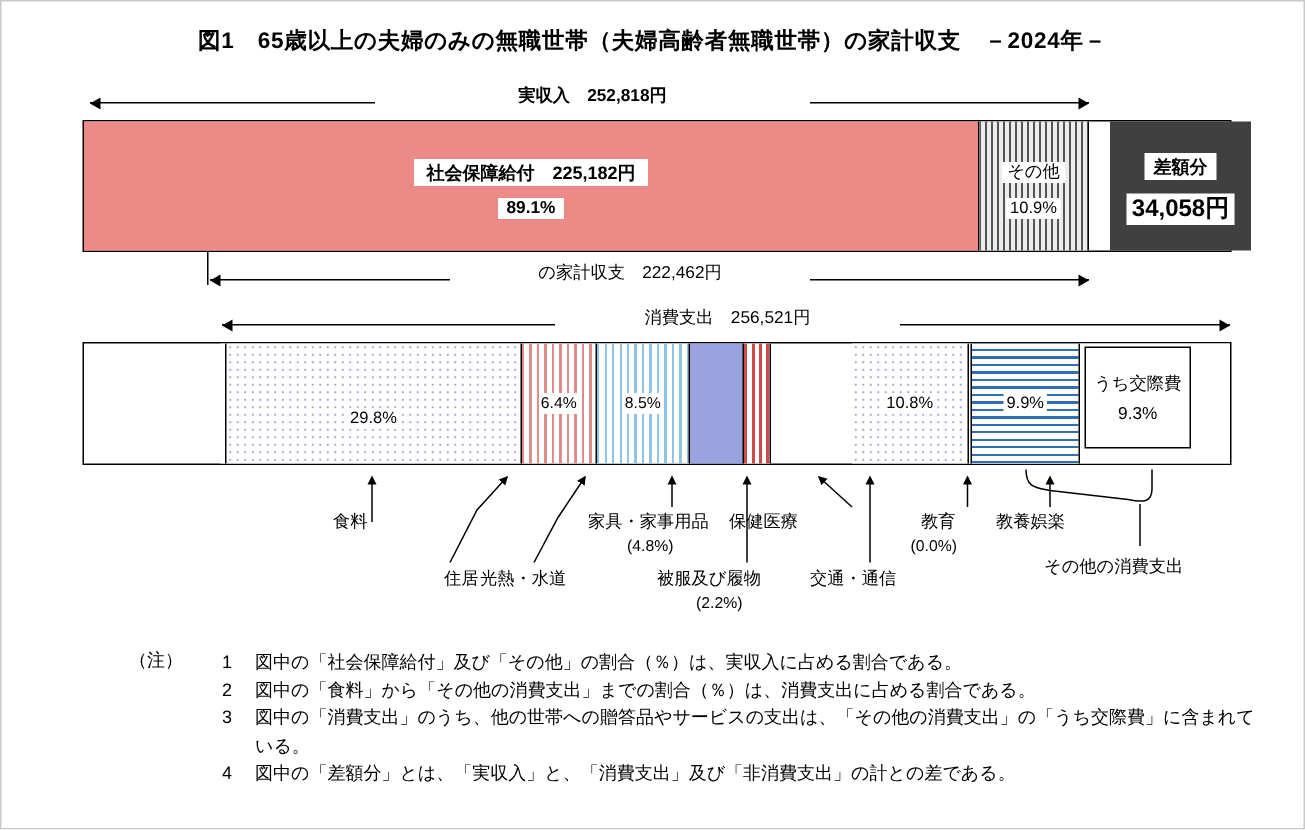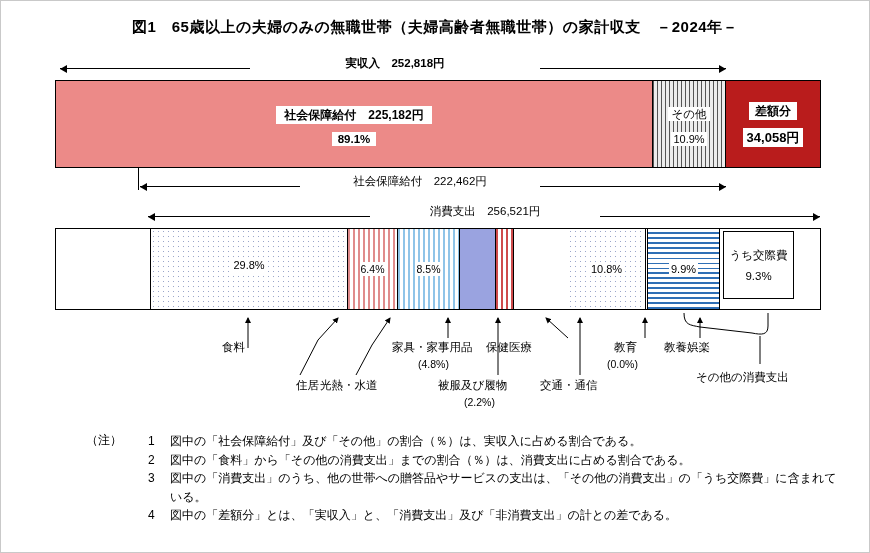--- a/index.html
+++ b/index.html
@@ -36,21 +36,21 @@
 
   
   #bar1{top:80px;left:55px;height:88px;border:1px solid #000;}
   .seg{position:absolute;top:0;bottom:0;box-sizing:border-box;}
 
   .hatch-social{background:#ec8a88;}
   .hatch-other{
     background:#ececec;
     background-image:repeating-linear-gradient(90deg,#555 0 1px,transparent 1px 4px);
   }
-  .black{background:#b91c1c;}
+  .black{background:#404040;margin-left:14px;}
 
   
   #bar2{top:228px;left:55px;height:82px;border:1px solid #000;}
 
   .p-hi{ 
     background:#ffffff;
     background-image:repeating-linear-gradient(45deg,#2f8f5b 0 1px,transparent 1px 5px);
   }
   .p-food{ 
     background:#ffffff;
@@ -129,43 +129,43 @@
     </div>
     <div class="segtext" style="top:52px;">
       <span style="background:#fff;padding:1px 2px;font-size:11px;">10.9%</span>
     </div>
   </div>
   <div class="seg black" style="left:670px;width:94px;">
     <div class="segtext" style="top:22px;">
       <span style="background:#fff;padding:2px 6px;font-size:12px;font-weight:bold;">差額分</span>
     </div>
     <div class="segtext" style="top:48px;">
-      <span style="background:#fff;padding:2px 4px;font-size:13px;font-weight:bold;">34,058円</span>
+      <span style="background:#fff;padding:2px 4px;font-size:16px;font-weight:bold;">34,058円</span>
     </div>
   </div>
 </div>
 
 <div class="tick" style="left:138px;top:168px;height:22px;"></div>
 <div class="arrowline" style="left:140px;top:186px;width:586px;"></div>
 <div class="abs ctr" style="left:300px;top:174px;width:240px;height:14px;background:#fff;">
-  <span class="lbl">社会保障給付　222,462円</span>
+  <span class="lbl">の家計収支　222,462円</span>
 </div>
 
 <div class="arrowline" style="left:148px;top:216px;width:672px;"></div>
 <div class="abs ctr" style="left:370px;top:204px;width:230px;height:14px;background:#fff;">
   <span class="lbl">消費支出　256,521円</span>
 </div>
 
 <div id="bar2" class="abs" style="width:766px;">
 
 
   <div class="seg" style="left:91px;width:3px;background:#fff;"></div>
 
   <div class="seg p-food" style="left:94px;width:198px;border-left:1px solid #000;border-right:1px solid #000;">
-    <div class="segtext" style="top:30px;">
+    <div class="segtext" style="top:44px;">
       <span style="background:#fff;padding:1px 2px;">29.8%</span>
     </div>
   </div>
 
   <div class="seg p-house" style="left:292px;width:50px;border-right:1px solid #000;">
     <div class="segtext" style="top:34px;">
       <span style="background:#fff;padding:1px 1px;font-size:10.5px;">6.4%</span>
     </div>
   </div>
 

